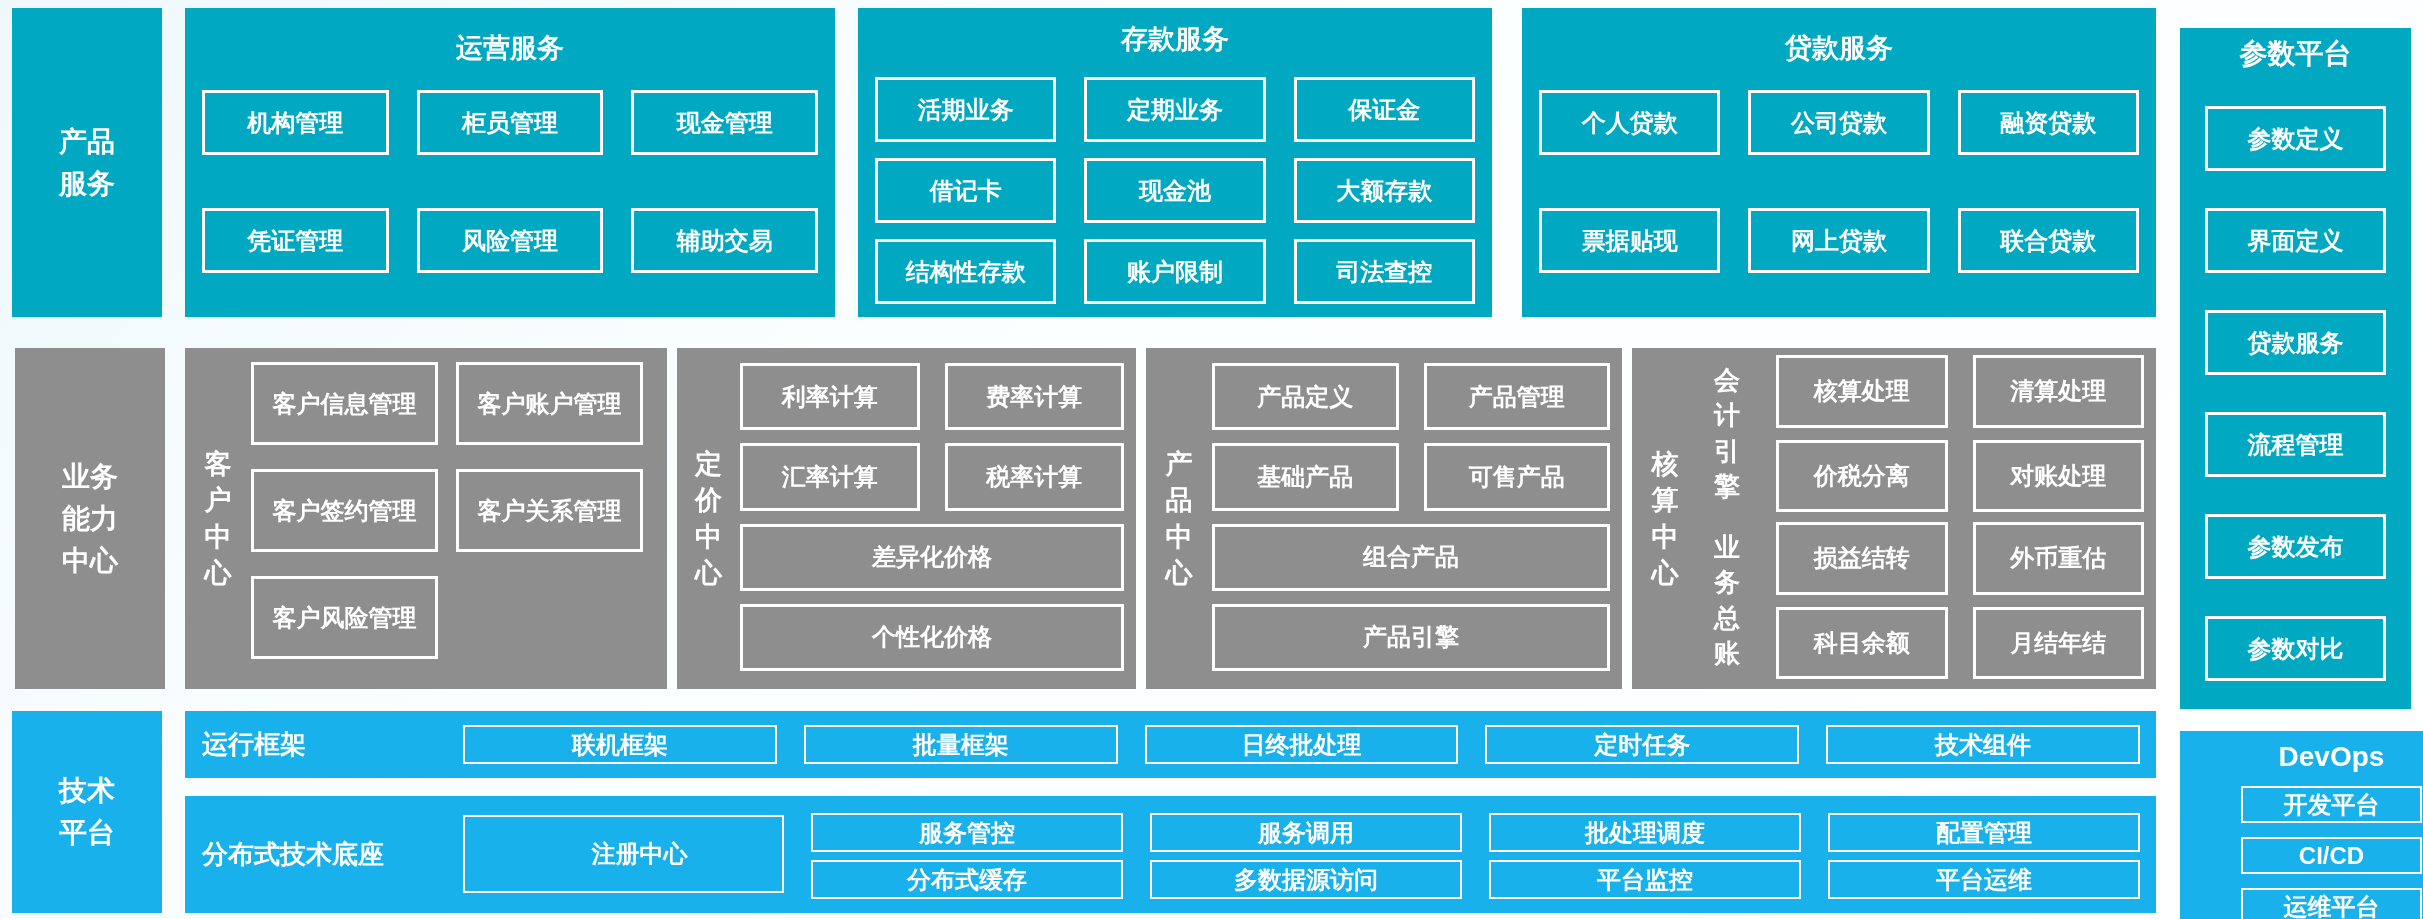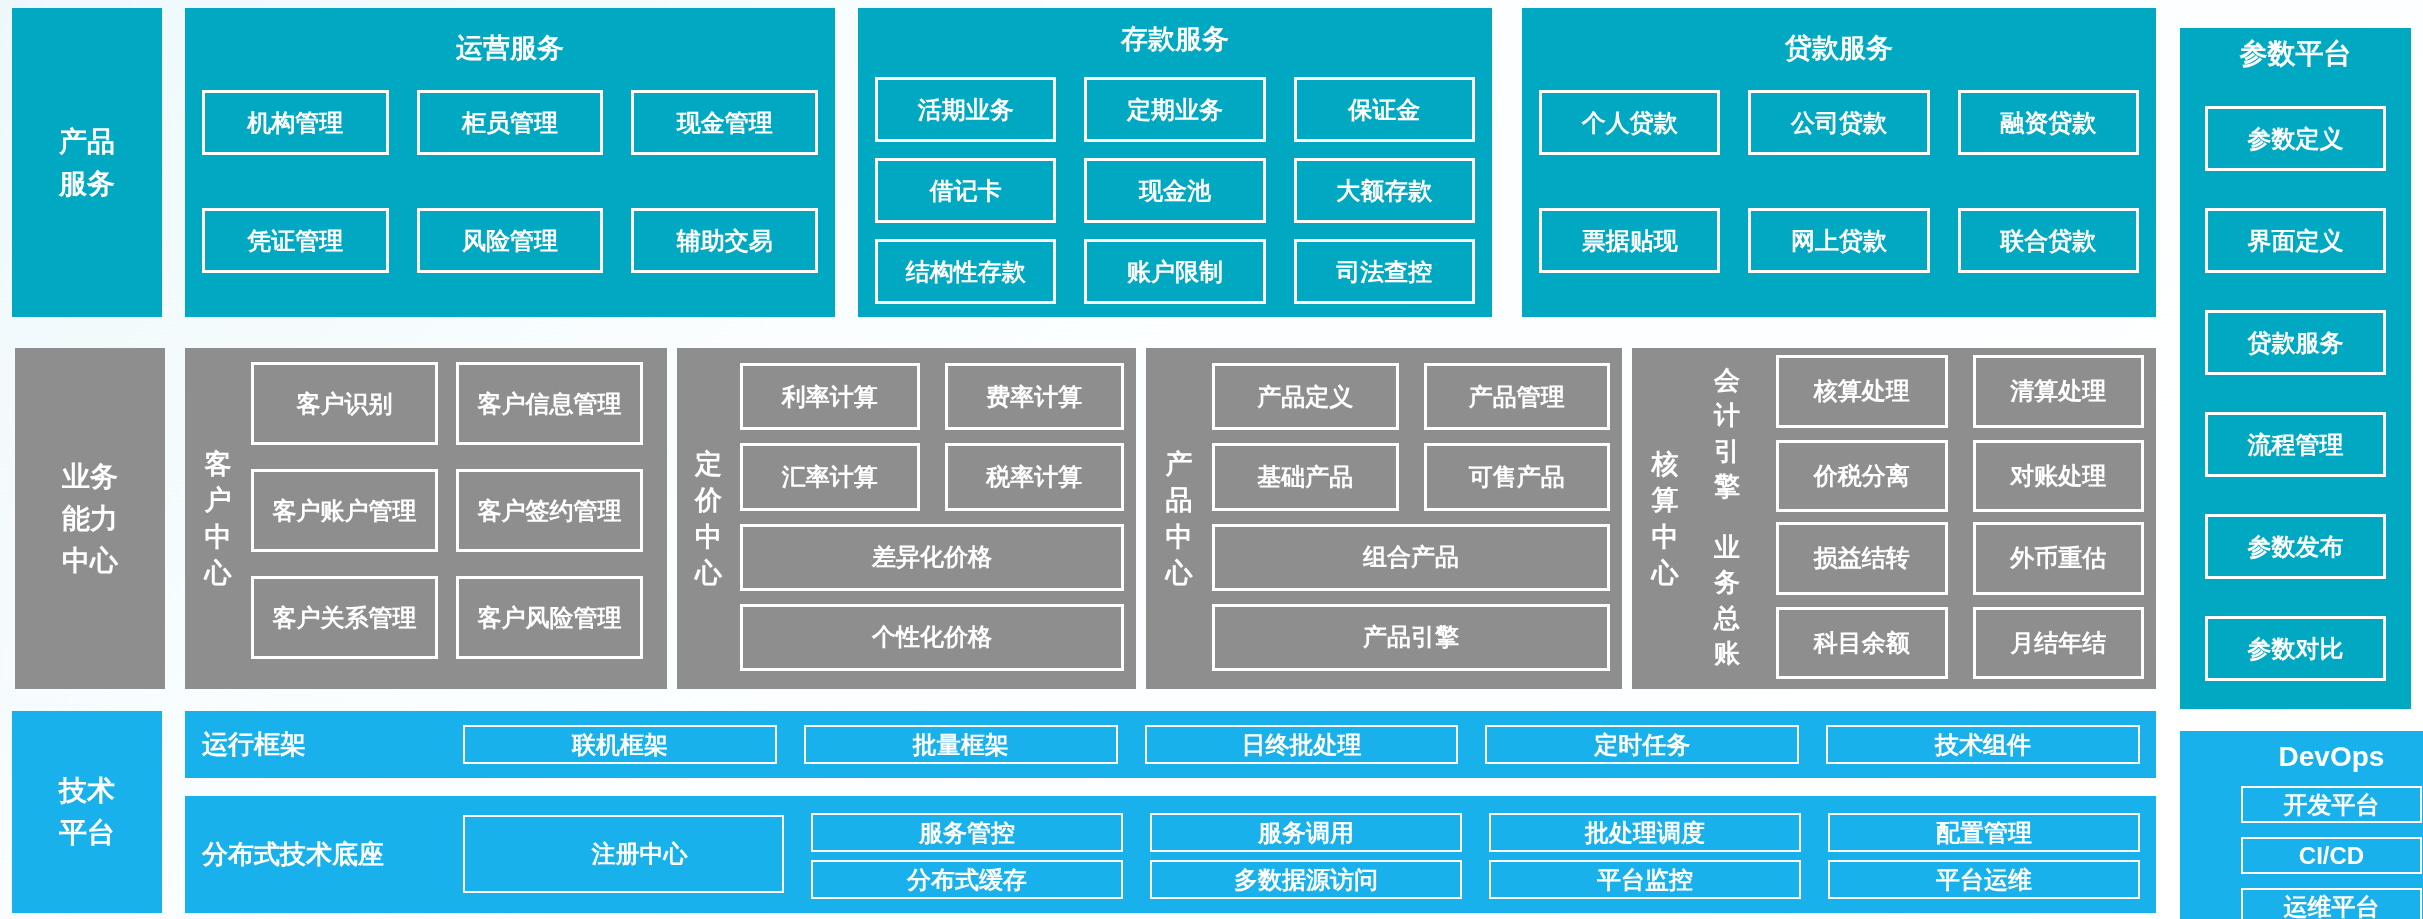--- a/index.html
+++ b/index.html
@@ -135,21 +135,20 @@
   <div class="rail gray" style="left:15px;top:348px;width:150px;height:341px;">业务
 能力
 中心</div>
 
   <section class="mid sec-customer gray" style="left:185px;top:348px;width:482px;height:341px;">
     <div class="mid-rail">客
 户
 中
 心</div>
     <div class="mid-grid">
-      <div class="node">客户识别</div>
       <div class="node">客户信息管理</div>
       <div class="node">客户账户管理</div>
       <div class="node">客户签约管理</div>
       <div class="node">客户关系管理</div>
       <div class="node">客户风险管理</div>
     </div>
   </section>
 
   <section class="mid sec-pricing gray" style="left:677px;top:348px;width:459px;height:341px;">
     <div class="mid-rail">定

